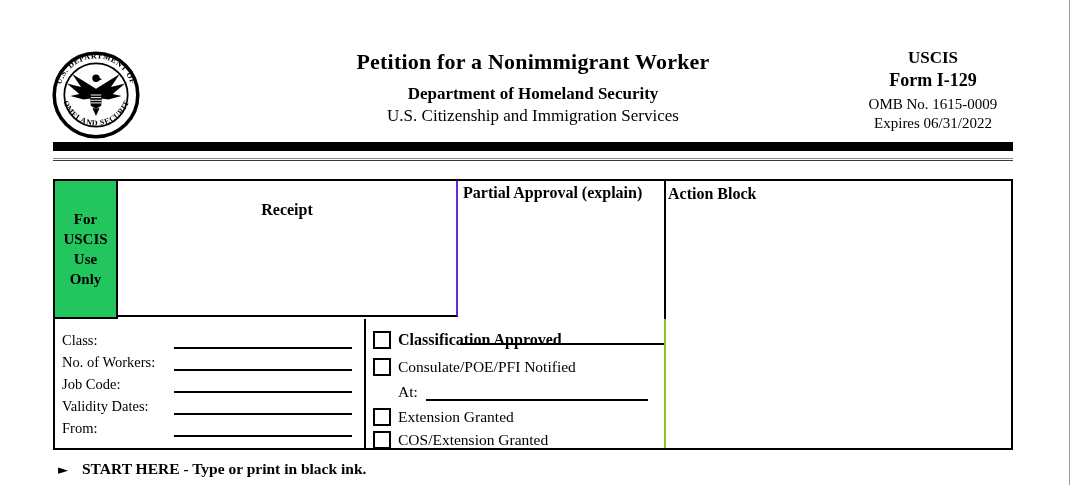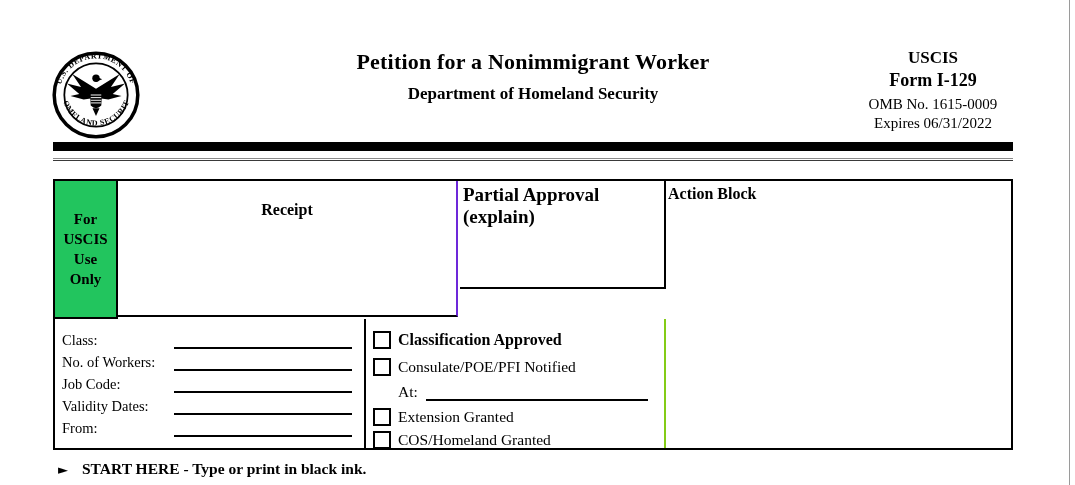--- a/index.html
+++ b/index.html
@@ -26,23 +26,23 @@
 
   
   .use-table{position:absolute;left:53px;top:179px;width:956px;height:267px;border:2px solid #000;background:#fff;}
   .cell-label{position:absolute;left:0;top:0;width:61px;height:136px;background:#22c55e;
               border-right:2px solid #000;border-bottom:2px solid #000;
               display:flex;align-items:center;justify-content:center;}
   .cell-label .lbl{font-weight:bold;font-size:15px;line-height:20px;text-align:center;}
   .cell-receipt{position:absolute;left:63px;top:0;width:340px;height:136px;
                 border-right:2px solid #6d28d9;border-bottom:2px solid #000;
                 text-align:center;font-weight:bold;font-size:16px;padding-top:20px;box-sizing:border-box;}
-  .cell-partial{position:absolute;left:405px;top:0;width:206px;height:108px;
+  .cell-partial{position:absolute;left:405px;top:0;width:206px;height:164px;
                 border-right:2px solid #000;border-bottom:2px solid #000;
-                font-weight:bold;font-size:19px;padding:3px 0 0 3px;box-sizing:border-box;}
+                font-weight:bold;font-size:16px;padding:3px 0 0 3px;box-sizing:border-box;}
   .cell-action{position:absolute;left:613px;top:0;width:343px;height:267px;
                text-align:left;font-weight:bold;font-size:16px;padding-top:4px;box-sizing:border-box;}
   .cell-fields{position:absolute;left:0;top:138px;width:311px;height:129px;
                border-right:2px solid #000;box-sizing:border-box;padding:8px 12px 0 7px;}
   .cell-checks{position:absolute;left:313px;top:138px;width:298px;height:129px;
                border-right:2px solid #84cc16;box-sizing:border-box;}
 
   .field-row{display:flex;align-items:flex-end;height:22px;}
   .field-label{font-size:14.5px;width:112px;flex-shrink:0;line-height:17px;white-space:nowrap;}
   .field-line{width:180px;height:15px;border-bottom:2px solid #000;}
@@ -86,20 +86,21 @@
       <path d="M50 29 L57 32 L50 35 Z"></path>
       <path d="M43 46 Q50 41 57 46 L56 62 Q50 68 44 62 Z"></path>
       <path d="M46 65 L50 74 L54 65 Z"></path>
       <path d="M44 50 H56 M44 53 H56 M44 56 H56 M44 59 H56" stroke="#fff" stroke-width="1.1" fill="none"></path>
     </g>
   </svg>
 
   <div class="header-center">
     <div class="title">Petition for a Nonimmigrant Worker</div>
     <div class="dept">Department of Homeland Security</div>
+    <div class="agency-line">U.S. Citizenship and Immigration Services</div>
   </div>
 
   <div class="form-block">
     <div class="fb-agency">USCIS</div>
     <div class="fb-form">Form I-129</div>
     <div class="fb-omb">OMB No. 1615-0009</div>
     <div class="fb-exp">Expires 06/31/2022</div>
   </div>
 
   <div class="bar"></div>
@@ -163,21 +164,21 @@
       <div class="cb-row at-row" style="top:62px">
         <span class="at-label">At:</span>
         <span class="at-line"></span>
       </div>
       <div class="cb-row" style="top:88px">
         <span class="cb"></span>
         <span class="cb-label">Extension Granted</span>
       </div>
       <div class="cb-row" style="top:111px">
         <span class="cb"></span>
-        <span class="cb-label">COS/Homeland Granted</span>
+        <span class="cb-label">COS/Extension Granted</span>
       </div>
     </div>
 
   </div>
 
   <div class="start-here">
     <span class="start-arrow">►</span>
     <span>START HERE - Type or print in black ink.</span>
   </div>
 

